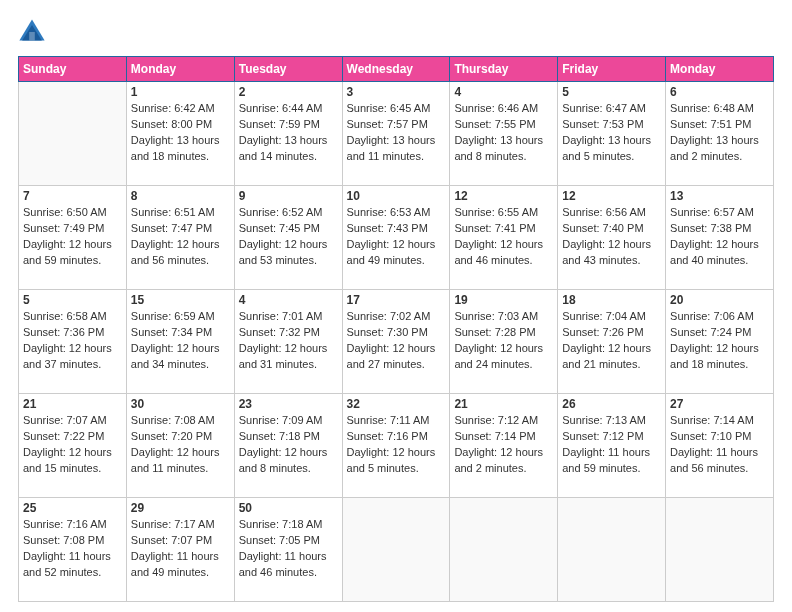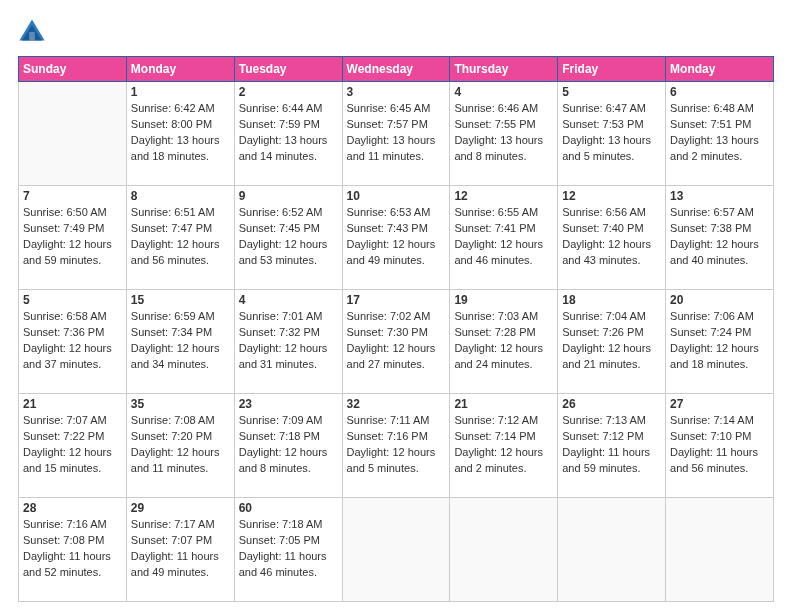--- a/index.html
+++ b/index.html
@@ -221,21 +221,21 @@
             <span class="day-num">20</span>
             <div class="day-info">Sunrise: 7:06 AM<br>Sunset: 7:24 PM<br>Daylight: 12 hours and 18 minutes.</div>
           </td>
         </tr>
         <tr>
           <td>
             <span class="day-num">21</span>
             <div class="day-info">Sunrise: 7:07 AM<br>Sunset: 7:22 PM<br>Daylight: 12 hours and 15 minutes.</div>
           </td>
           <td>
-            <span class="day-num">35</span>
+            <span class="day-num">30</span>
             <div class="day-info">Sunrise: 7:08 AM<br>Sunset: 7:20 PM<br>Daylight: 12 hours and 11 minutes.</div>
           </td>
           <td>
             <span class="day-num">23</span>
             <div class="day-info">Sunrise: 7:09 AM<br>Sunset: 7:18 PM<br>Daylight: 12 hours and 8 minutes.</div>
           </td>
           <td>
             <span class="day-num">32</span>
             <div class="day-info">Sunrise: 7:11 AM<br>Sunset: 7:16 PM<br>Daylight: 12 hours and 5 minutes.</div>
           </td>
@@ -247,29 +247,29 @@
             <span class="day-num">26</span>
             <div class="day-info">Sunrise: 7:13 AM<br>Sunset: 7:12 PM<br>Daylight: 11 hours and 59 minutes.</div>
           </td>
           <td>
             <span class="day-num">27</span>
             <div class="day-info">Sunrise: 7:14 AM<br>Sunset: 7:10 PM<br>Daylight: 11 hours and 56 minutes.</div>
           </td>
         </tr>
         <tr>
           <td>
-            <span class="day-num">28</span>
+            <span class="day-num">25</span>
             <div class="day-info">Sunrise: 7:16 AM<br>Sunset: 7:08 PM<br>Daylight: 11 hours and 52 minutes.</div>
           </td>
           <td>
             <span class="day-num">29</span>
             <div class="day-info">Sunrise: 7:17 AM<br>Sunset: 7:07 PM<br>Daylight: 11 hours and 49 minutes.</div>
           </td>
           <td>
-            <span class="day-num">60</span>
+            <span class="day-num">50</span>
             <div class="day-info">Sunrise: 7:18 AM<br>Sunset: 7:05 PM<br>Daylight: 11 hours and 46 minutes.</div>
           </td>
           <td class="empty"></td>
           <td class="empty"></td>
           <td class="empty"></td>
           <td class="empty"></td>
         </tr>
       </tbody>
   </table>
 </div>

